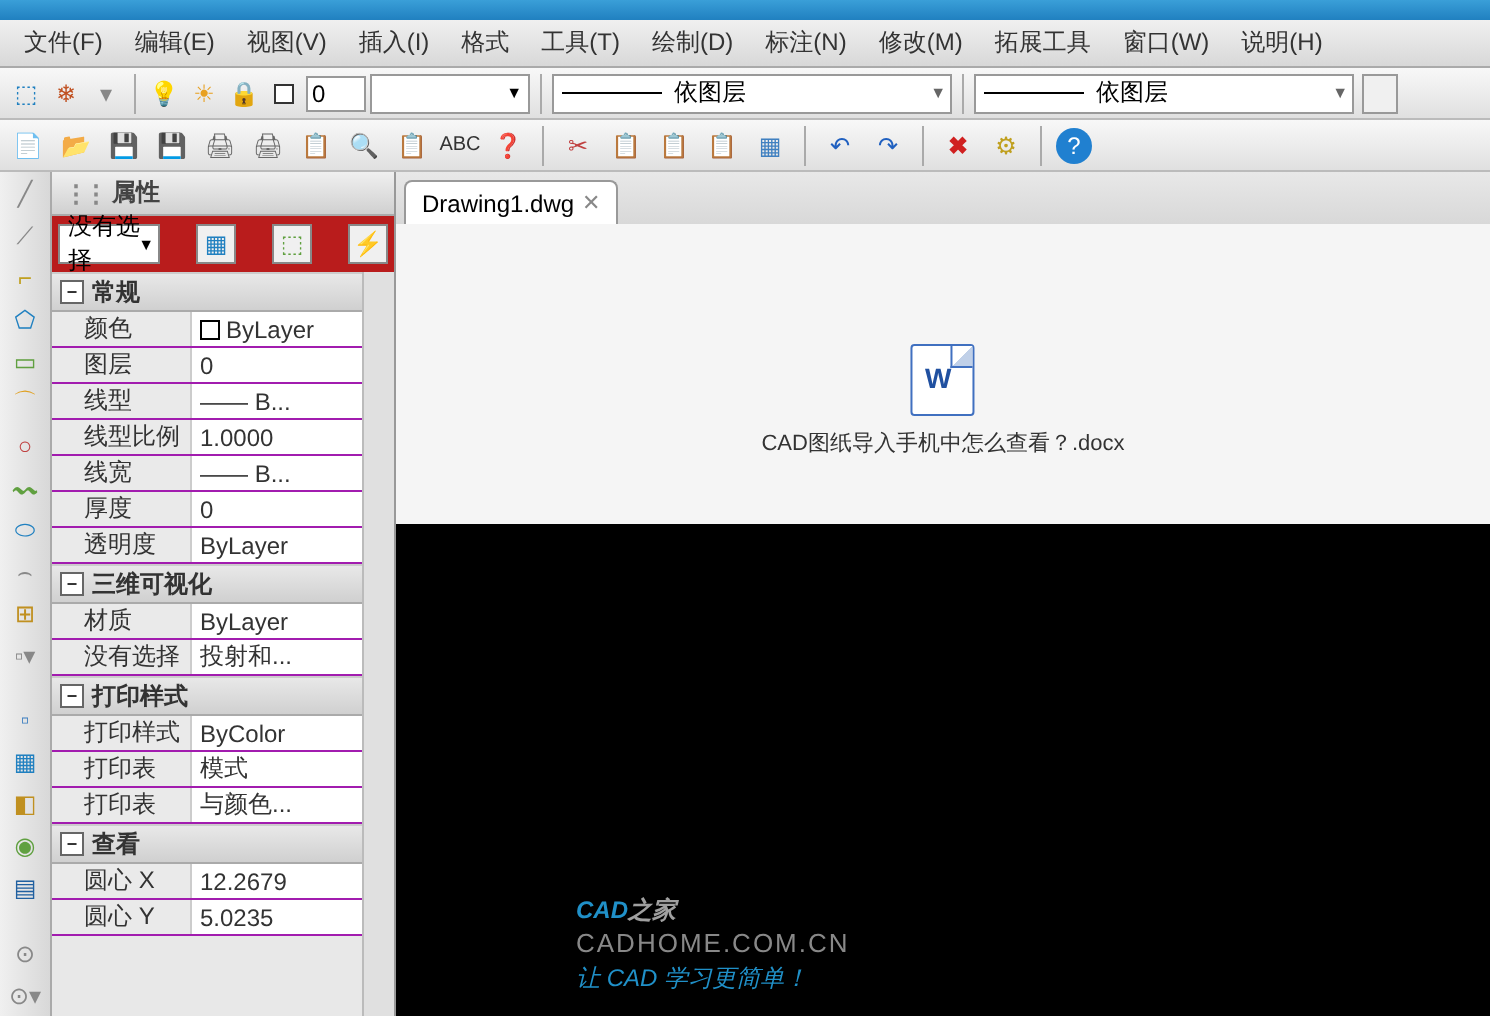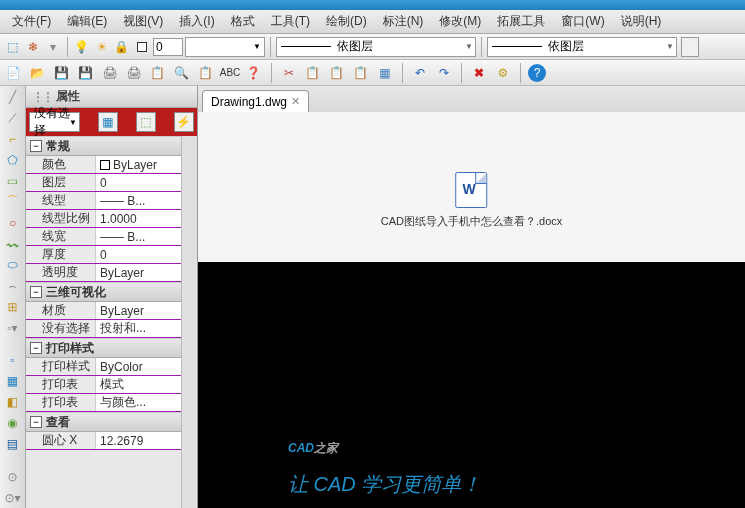--- a/index.html
+++ b/index.html
@@ -54,21 +54,21 @@
 .docx-icon { width: 32px; height: 36px; background: #fff; border: 1px solid #4070c0; position: relative; border-radius: 2px; }
 .docx-icon::before { content: ""; position: absolute; top: 0; right: 0; width: 10px; height: 10px; background: linear-gradient(135deg, #fff 50%, #c0d0e8 50%); border-left: 1px solid #4070c0; border-bottom: 1px solid #4070c0; }
 .docx-icon .w { position: absolute; top: 8px; left: 6px; color: #2050a0; font-weight: bold; font-size: 14px; }
 .file-label { color: #fff; font-size: 11px; white-space: nowrap; text-align: center; }
 
 .watermark { position: absolute; bottom: 10px; left: 90px; text-align: left; }
 .wm-main { font-size: 28px; font-weight: bold; font-style: italic; }
 .wm-cad { color: #2090c8; }
 .wm-home { color: #a0a0a0; }
 .wm-url { color: #888; font-size: 13px; letter-spacing: 1px; margin-top: -2px; }
-.wm-slogan { color: #2090c8; font-size: 20px; font-style: italic; margin-top: 12px; }
+.wm-slogan { color: #2090c8; font-size: 12px; font-style: italic; margin-top: 2px; }
 
 .light-strip { position: absolute; top: 0; left: 0; right: 0; height: 150px; background: #f5f5f5; }
 </style>
 </head>
 <body>
 
 <div class="title-area"></div>
 
 <div class="menubar">
   <span class="menu-item">文件(F)</span>
@@ -251,20 +251,24 @@
           </div>
 
         <div class="group-header">
             <span class="toggle">−</span>
             <span>查看</span>
           </div>
         <div class="prop-row">
             <div class="prop-label">圆心 X</div>
             <div class="prop-value">12.2679</div>
           </div>
+        <div class="prop-row">
+            <div class="prop-label">圆心 Y</div>
+            <div class="prop-value">5.0235</div>
+          </div>
       </div>
       <div class="scrollbar-v"></div>
     </div>
   </div>
 
   <div class="canvas-area">
     <div class="tabs-row">
       <div class="tab">
         <span>Drawing1.dwg</span>
         <span class="close">✕</span>
@@ -275,17 +279,18 @@
       <div class="file-icon-area">
         <div class="docx-icon">
             <span class="w">W</span>
           </div>
         <div class="file-label" style="color:#333">CAD图纸导入手机中怎么查看？.docx</div>
       </div>
       <div class="watermark">
         <div class="wm-main">
           <span class="wm-cad">CAD</span><span class="wm-home">之家</span>
         </div>
+        <div class="wm-url">CADHOME.COM.CN</div>
         <div class="wm-slogan">让 CAD 学习更简单！</div>
       </div>
     </div>
   </div>
 </div>
 
 </body></html>

